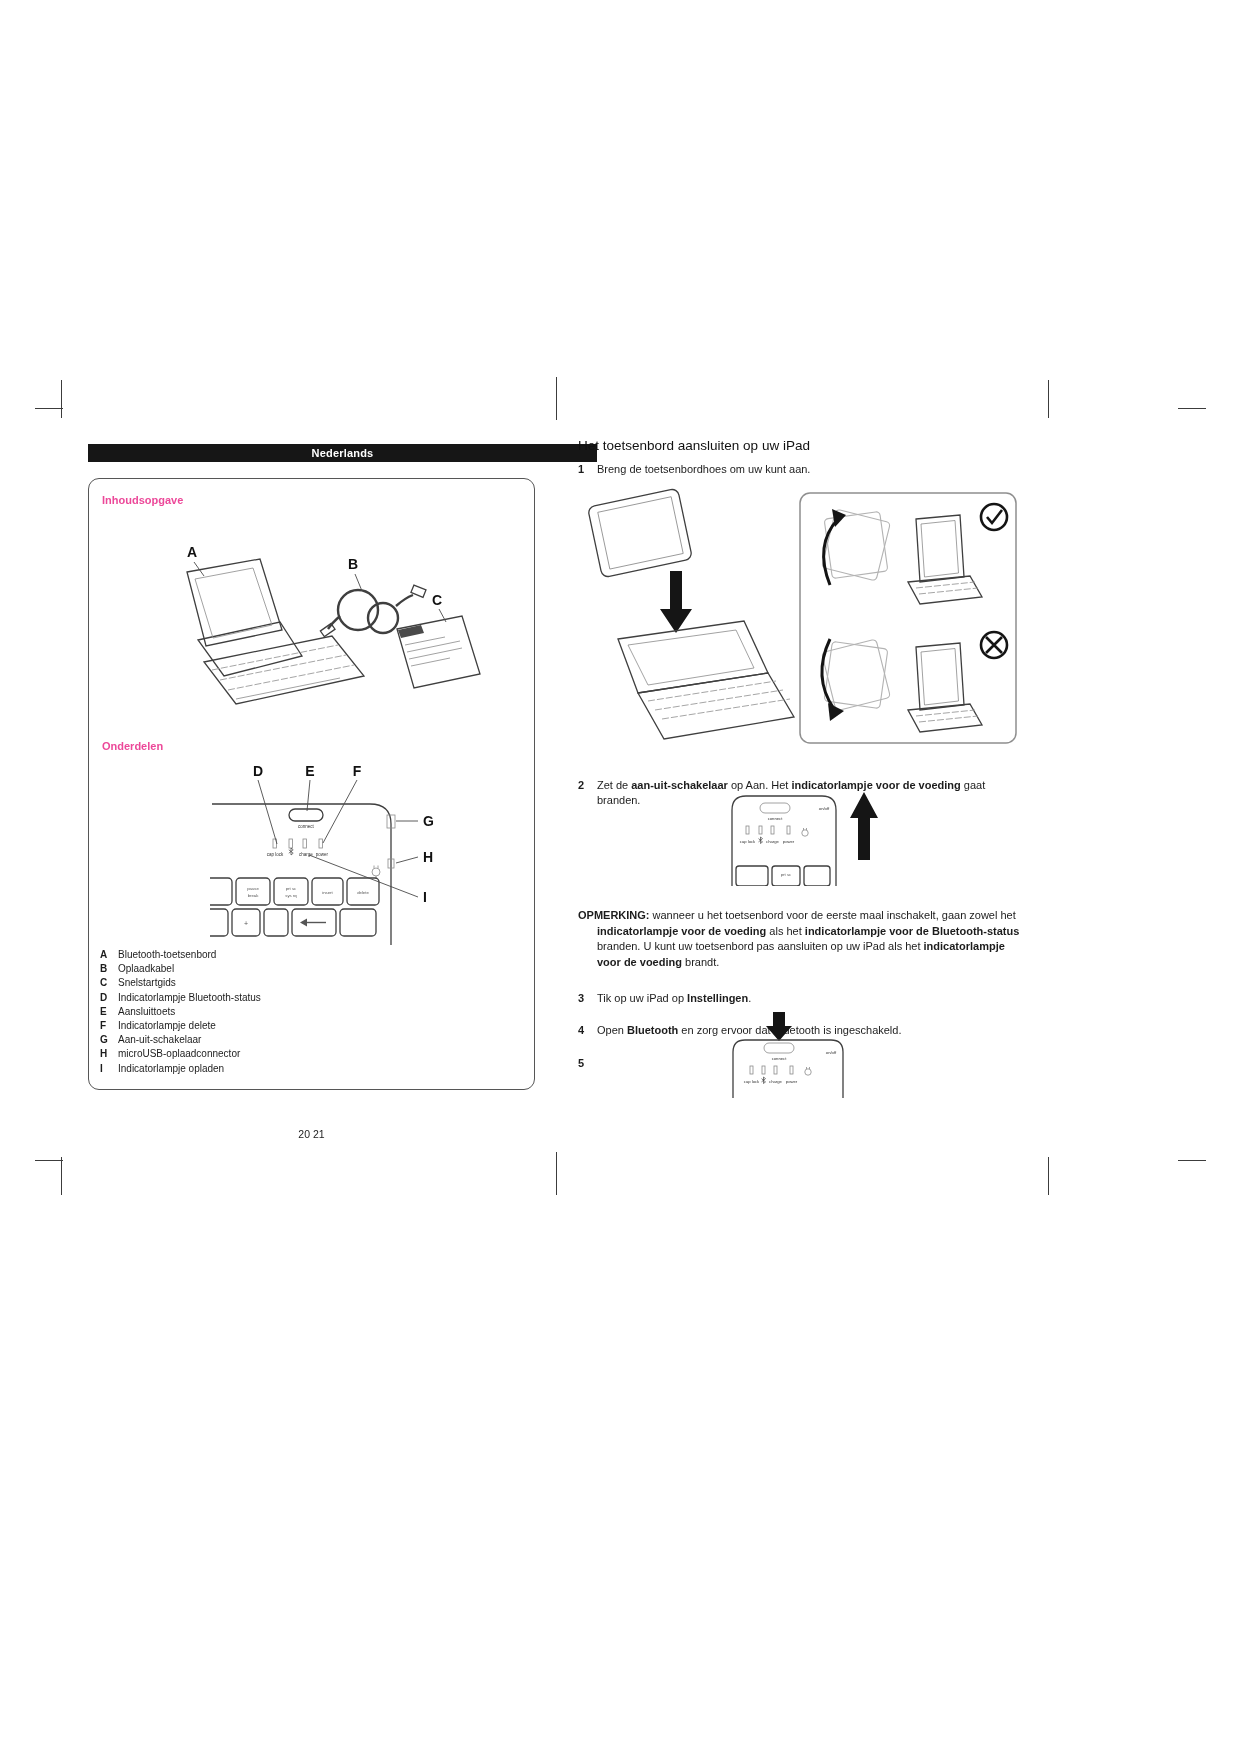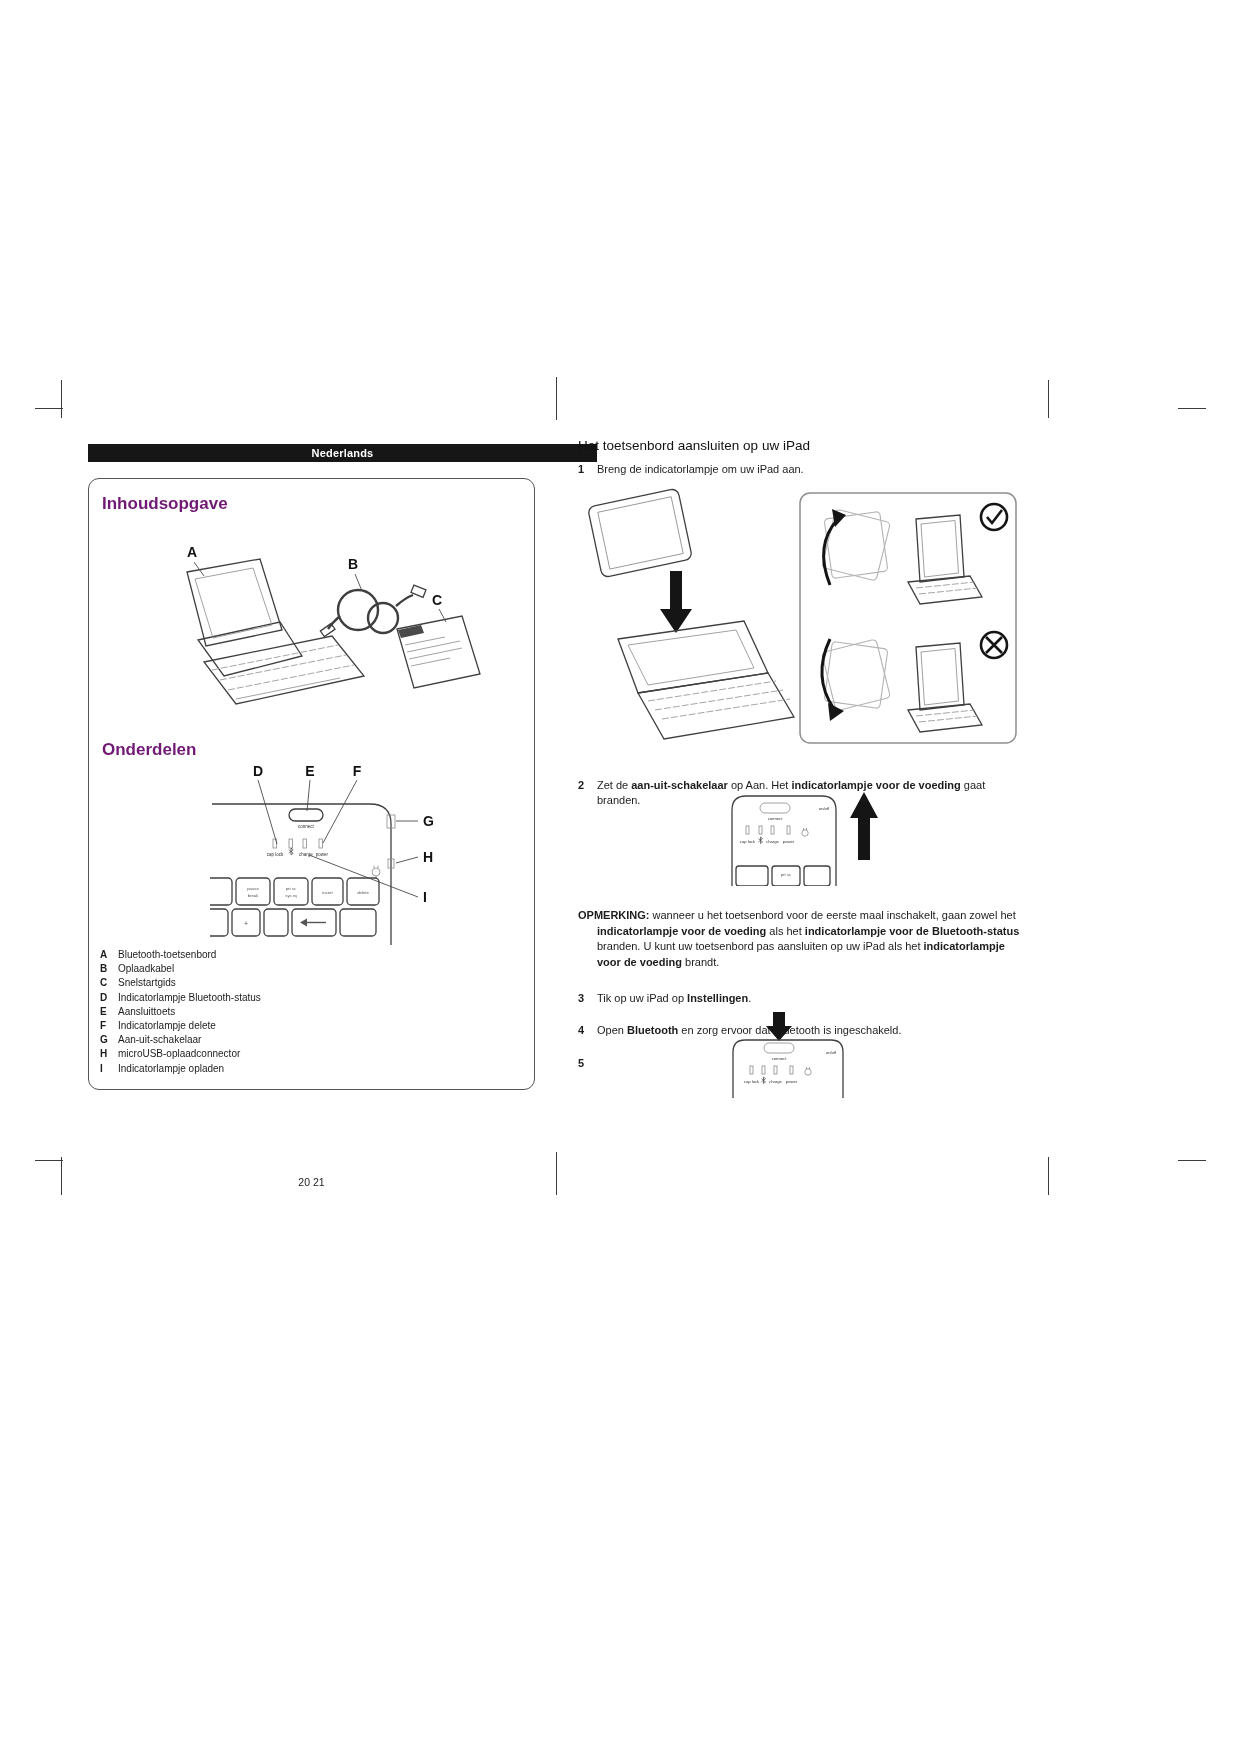--- a/index.html
+++ b/index.html
@@ -2,21 +2,21 @@
 <html><head>
 <meta charset="utf-8">
 <style>
   *{margin:0;padding:0;box-sizing:border-box}
   html,body{background:#fff}
   body{width:1241px;height:1754px;position:relative;font-family:"Liberation Sans",sans-serif;color:#1c1c1c;overflow:hidden}
   .abs{position:absolute}
   .crop{position:absolute;background:#3c3c3c}
   .bar{background:#161616;color:#fff;font-weight:bold;font-size:11px;text-align:center;line-height:18px;letter-spacing:.2px}
   .panel{border:1.5px solid #565656;border-radius:11px;background:#fff}
-  .h1{font-weight:bold;font-size:17px;color:#701a75}
+  .h1{font-weight:bold;font-size:11px;color:#ec4899}
   .h2{font-weight:normal;font-size:13.5px;color:#111}
   .step{font-size:11px;line-height:15.5px;padding-left:19px;position:relative}
   .step .num{position:absolute;left:0;top:0;font-weight:bold}
   .note{font-size:11px;line-height:15.5px;padding-left:19px;text-indent:-19px}
   .b{font-weight:bold}
   .legend{font-size:10px;line-height:14.2px}
   .legend-row{display:flex}
   .legend-key{font-weight:bold;width:18px;flex:none}
   .pagenum{font-size:10.5px;text-align:center}
   svg text{font-family:"Liberation Sans",sans-serif}
@@ -189,27 +189,27 @@
       <span class="legend-key">H</span>
       <span>microUSB-oplaadconnector</span>
     </div>
 
     <div class="legend-row">
       <span class="legend-key">I</span>
       <span>Indicatorlampje opladen</span>
     </div>
   </div>
 
-<div class="abs pagenum" style="left:88px;top:1176px;width:447px">20 21</div>
+<div class="abs pagenum" style="left:88px;top:1128px;width:447px">20 21</div>
 
 <div class="abs h2" style="left:578px;top:438px;width:450px">Het toetsenbord aansluiten op uw iPad</div>
 
 <div class="abs step" style="left:578px;top:462px;width:446px">
   <span class="num">1</span>
-  <span><span>Breng de indicatorlampje om uw iPad aan.</span></span>
+  <span><span>Breng de toetsenbordhoes om uw kunt aan.</span></span>
 </div>
 
 <svg class="abs" style="left:578px;top:487px" width="444" height="260" viewBox="0 0 444 260">
   <g transform="rotate(-12 62 46)">
     <rect class="ln" fill="#fff" x="16" y="10" width="92" height="72" rx="7"></rect>
     <rect class="thin" fill="#dcdcdc" x="25" y="17" width="75" height="58"></rect>
   </g>
   <polygon fill="#151515" points="92,84 104,84 104,122 114,122 98,146 82,122 92,122"></polygon>
   <g>
     <polygon class="ln" fill="#fff" points="40,152 166,134 190,186 60,206"></polygon>

